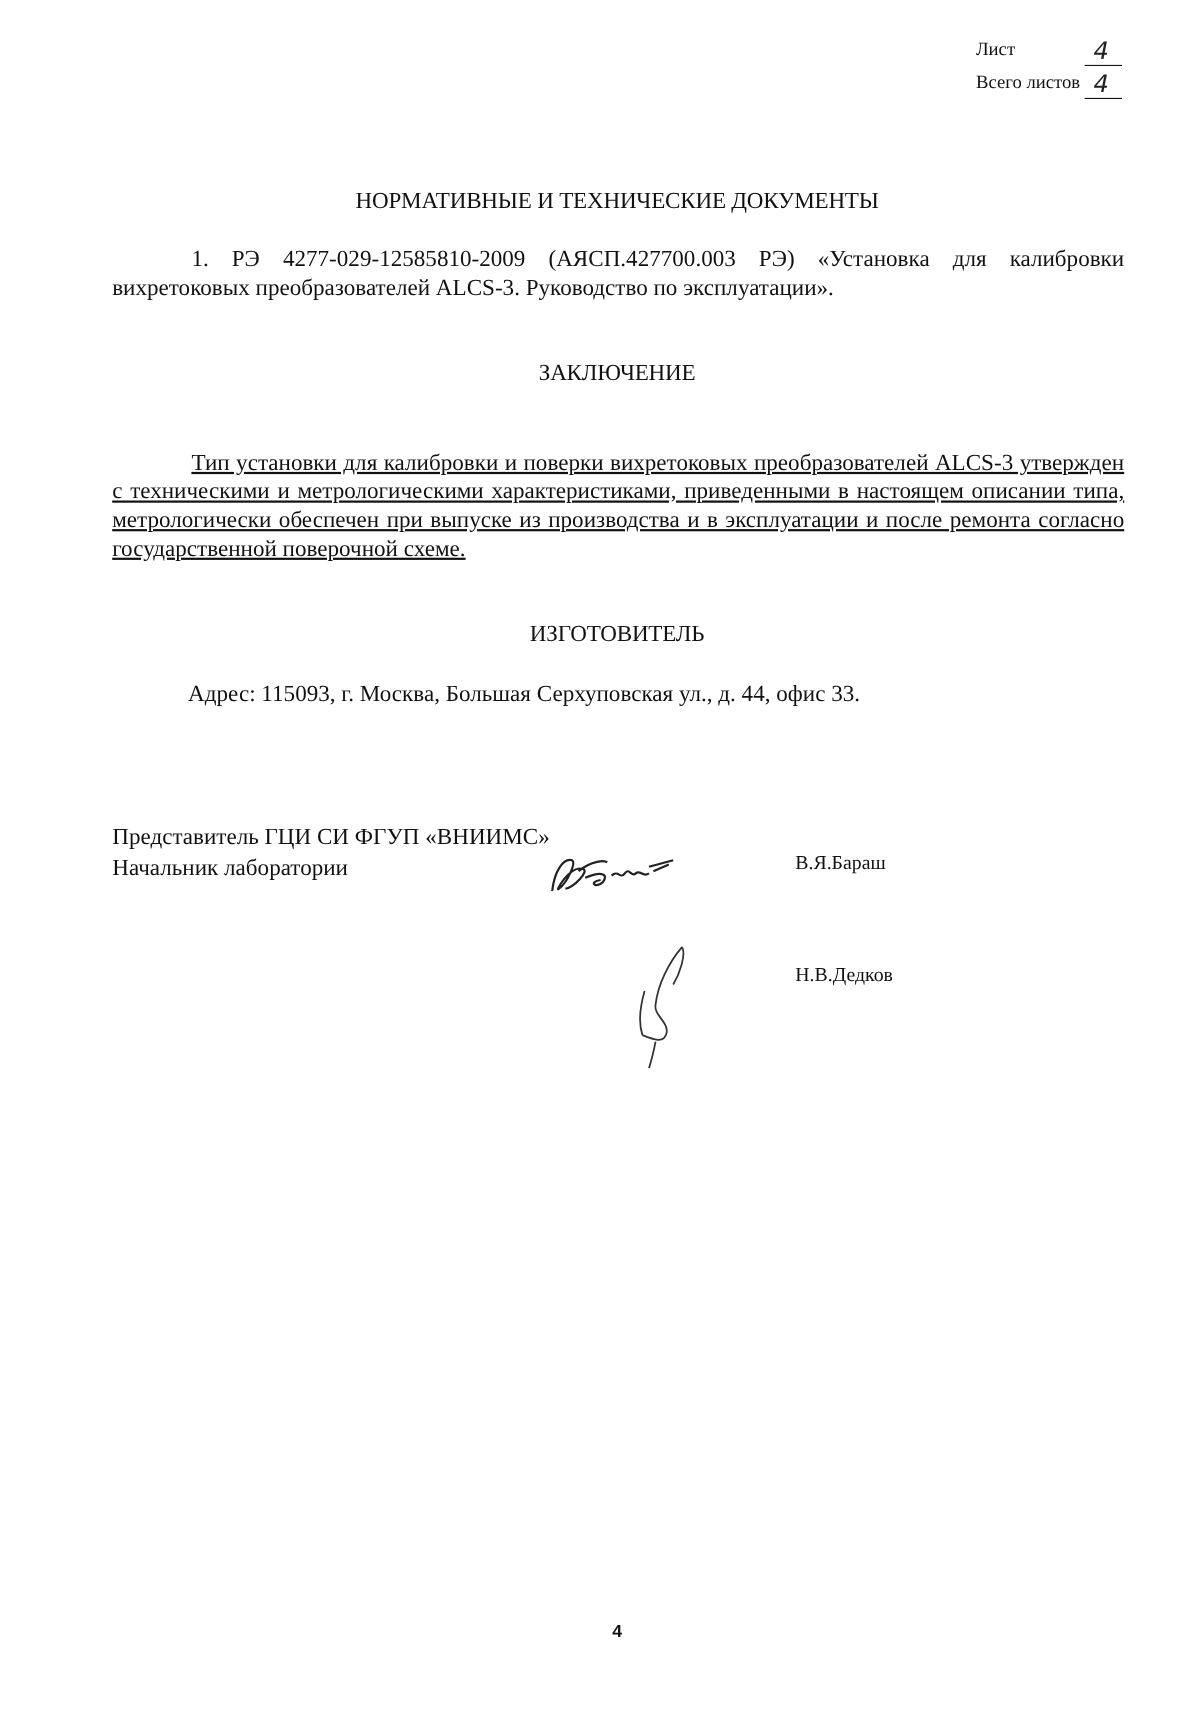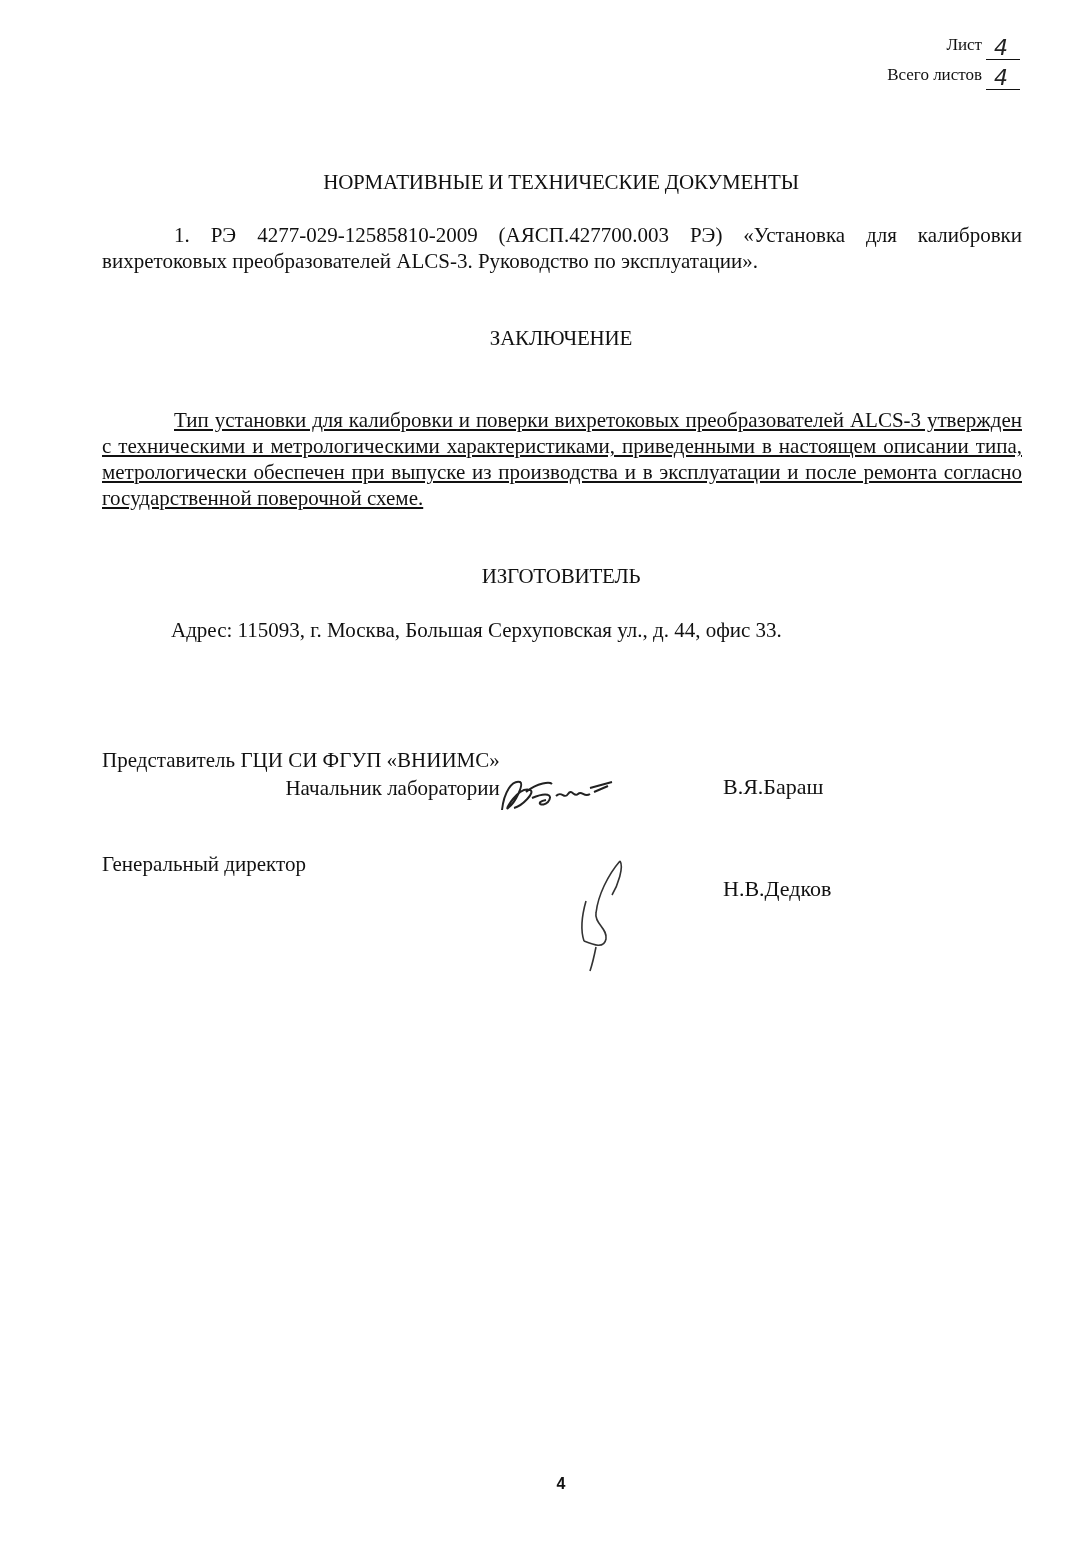--- a/index.html
+++ b/index.html
@@ -1,28 +1,28 @@
 <!DOCTYPE html>
 <html><head>
 <meta charset="utf-8">
 <style>
   html, body { margin:0; padding:0; background:#ffffff; }
   body { width:1092px; height:1560px; position:relative; overflow:hidden;
          font-family:"Liberation Serif", serif; color:#111; }
   .abs { position:absolute; }
   .sheet-info { right:72px; top:30px; text-align:right; font-size:17px; line-height:30px; }
-  .sheet-row { display:flex; justify-content:flex-end; align-items:flex-end; }
+  .sheet-row { display:flex; justify-content:space-between; align-items:flex-end; }
   .blank { display:inline-block; width:34px; border-bottom:1.5px solid #111; position:relative; height:18px; margin-left:4px; }
   .hand { position:absolute; left:8px; bottom:0px; font-family:"DejaVu Sans", sans-serif; font-style:italic; font-size:22px; line-height:22px; color:#222; }
   .heading { left:0; width:1122px; text-align:center; font-size:21px; letter-spacing:-0.2px; }
   .para { left:102px; width:920px; font-size:21px; line-height:26px; text-align:justify; text-align-last:left; }
   .indent { text-indent:72px; }
   .maker { left:171px; font-size:21px; line-height:27px; }
   .sig-label { left:102px; font-size:21px; line-height:28px; }
-  .sig-name { font-size:22px;text-align:center; }
+  .sig-name { font-size:18px;text-align:center; }
   .pagenum { left:0; width:1122px; text-align:center; top:1475px; font-family:"Liberation Sans", sans-serif; font-size:16px; font-weight:bold; }
 </style>
 </head>
 <body>
 
 <div class="abs sheet-info">
   <div class="sheet-row">
     <span>Лист</span>
     <span class="blank">
       <span class="hand">4</span>
@@ -40,30 +40,29 @@
 <div class="abs para indent" style="top:222px;">1. РЭ 4277-029-12585810-2009 (АЯСП.427700.003 РЭ) «Установка для калибровки вихретоковых преобразователей ALCS-3. Руководство по эксплуатации».</div>
 
 <div class="abs heading" style="top:326px;">ЗАКЛЮЧЕНИЕ</div>
 <div class="abs para indent" style="top:407px;text-decoration:underline;">Тип установки для калибровки и поверки вихретоковых преобразователей ALCS-3 утвержден с техническими и метрологическими характеристиками, приведенными в настоящем описании типа, метрологически обеспечен при выпуске из производства и в эксплуатации и после ремонта согласно государственной поверочной схеме.</div>
 
 <div class="abs heading" style="top:564px;">ИЗГОТОВИТЕЛЬ</div>
 <div class="abs maker" style="top:617px;">
   <div>Адрес: 115093, г. Москва, Большая Серхуповская ул., д. 44, офис 33.</div>
 </div>
 
-<div class="abs sig-label" style="top:746px;text-align:right;">
+<div class="abs sig-label" style="top:746px;">
   <div>Представитель ГЦИ СИ ФГУП «ВНИИМС»</div>
   <div>Начальник лаборатории</div>
 </div>
 <svg class="abs" style="left:490px;top:772px;" width="180" height="50">
   <path d="M12,38 C14,20 22,8 30,10 C34,12 26,30 18,36 C14,40 28,14 40,18 C46,20 32,34 24,36 M36,20 C48,10 60,10 62,12 M42,26 C56,20 64,22 58,30 C52,36 44,30 56,28 M66,24 C72,18 74,28 78,22 C82,16 84,26 88,22 C92,18 94,26 100,22 M104,20 L118,14 M100,16 L122,10" fill="none" stroke="#222" stroke-width="2"></path>
 </svg>
 <div class="abs sig-name" style="left:723px;top:774px;">В.Я.Бараш</div>
 
 <div class="abs sig-label" style="top:850px;">
-  <div>Генеральный директор</div>
 </div>
 <svg class="abs" style="left:560px;top:855px;" width="80" height="120">
   <path d="M60,6 C48,20 38,40 36,58 C34,68 48,74 46,84 C44,94 34,90 24,86 M24,86 C20,74 22,60 26,46 M60,6 C64,12 58,30 52,40 M36,92 C34,102 32,110 30,116" fill="none" stroke="#333" stroke-width="1.6"></path>
 </svg>
 <div class="abs sig-name" style="left:723px;top:876px;">Н.В.Дедков</div>
 
 <div class="abs pagenum">4</div>
 
 </body></html>

